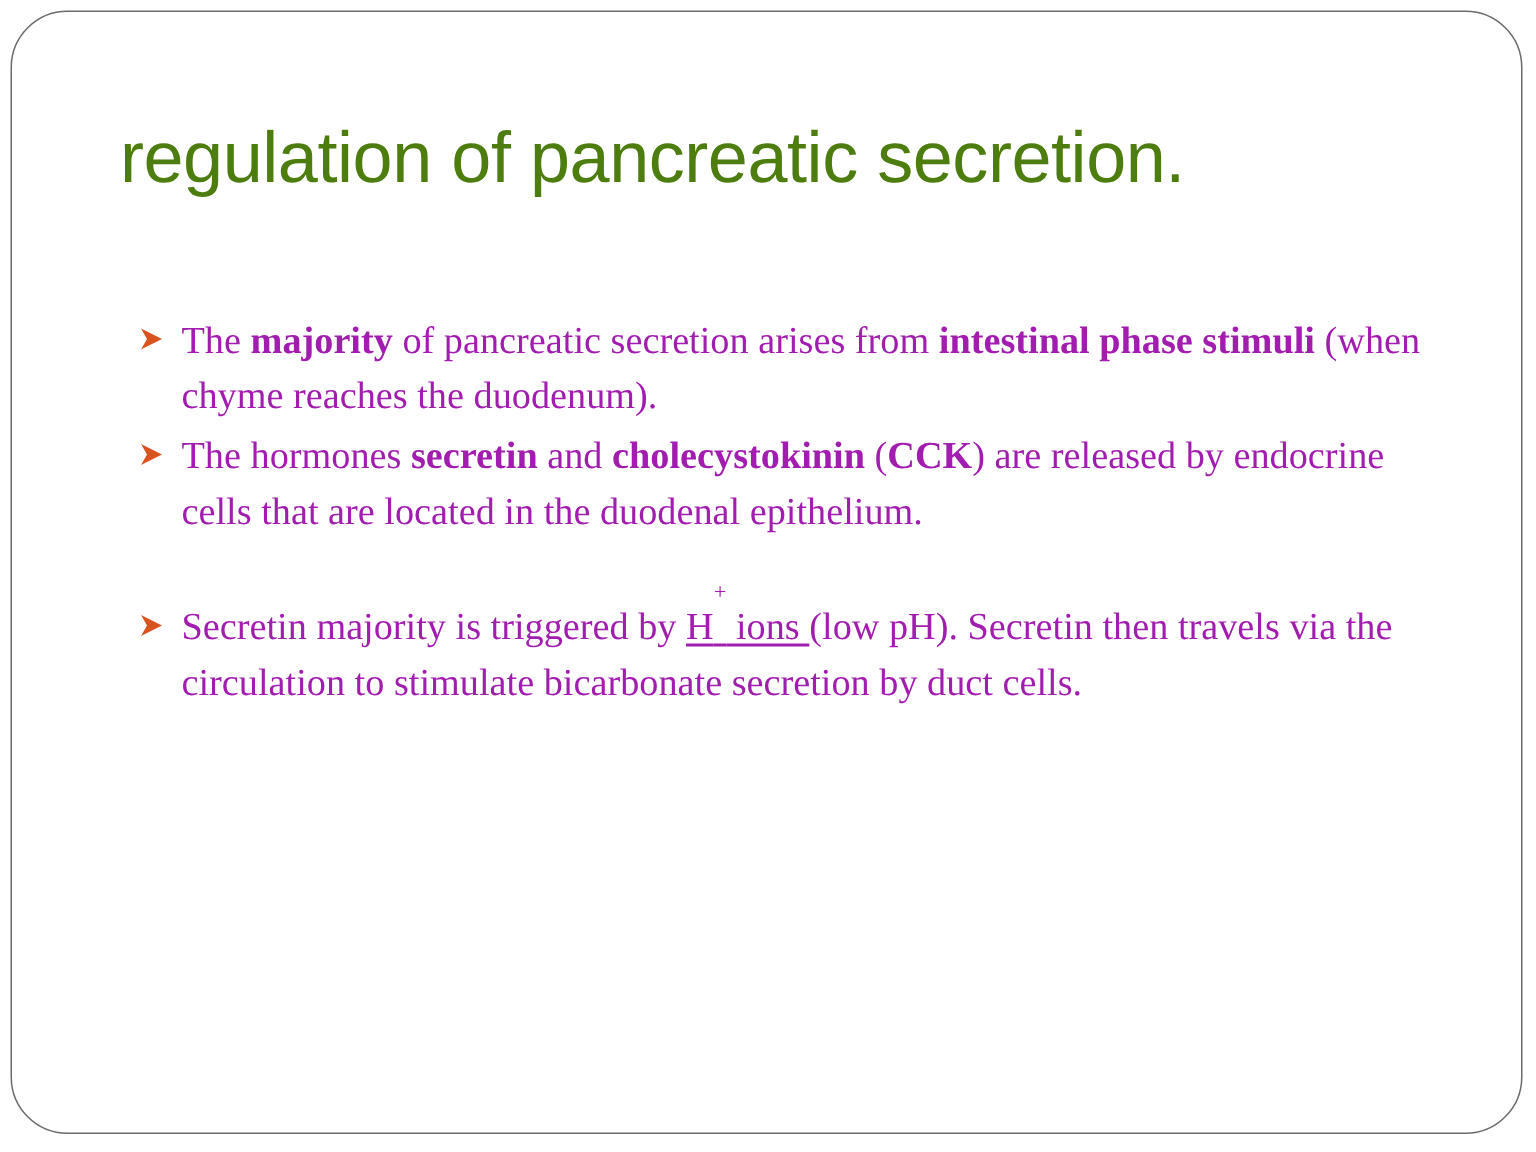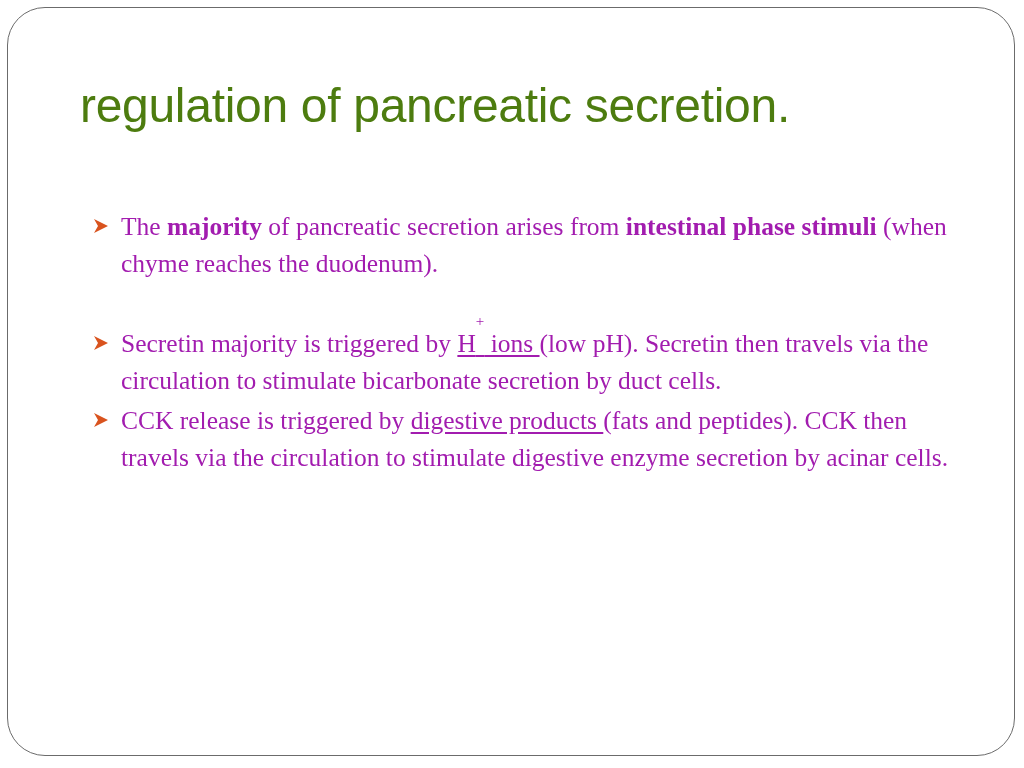--- a/index.html
+++ b/index.html
@@ -35,30 +35,30 @@
 <div class="body">
 
   <div class="bullet">
     <svg class="arrow" viewBox="0 0 16 16">
         <path d="M1 1 L15 8 L1 15 L5 8 Z" fill="#d9531e"></path>
       </svg>
     <span>The </span><b>majority</b><span> of pancreatic secretion arises from </span><b>intestinal phase stimuli</b><span> (when chyme reaches the duodenum).</span>
   </div>
   <div class="gap-sm"></div>
 
+  <div class="bullet">
+    <svg class="arrow" viewBox="0 0 16 16">
+        <path d="M1 1 L15 8 L1 15 L5 8 Z" fill="#d9531e"></path>
+      </svg>
+    <span> The hormones </span><b>secretin</b><span> and </span><b>cholecystokinin</b><span> (</span><b>CCK</b><span>) are released by endocrine cells that are located in the duodenal epithelium.</span>
+  </div>
   <div class="gap-lg"></div>
 
   <div class="bullet">
     <svg class="arrow" viewBox="0 0 16 16">
         <path d="M1 1 L15 8 L1 15 L5 8 Z" fill="#d9531e"></path>
       </svg>
     <span>Secretin majority is triggered by </span><u><span>H</span><sup>+</sup><span> ions </span></u><span>(low pH).  Secretin then travels via the circulation to stimulate bicarbonate secretion by duct cells.</span>
   </div>
   <div class="gap-sm"></div>
 
-  <div class="bullet">
-    <svg class="arrow" viewBox="0 0 16 16">
-        <path d="M1 1 L15 8 L1 15 L5 8 Z" fill="#d9531e"></path>
-      </svg>
-    <span> CCK release is triggered by </span><u>digestive products </u><span>(fats and peptides).  CCK then travels via the circulation to stimulate digestive enzyme secretion by acinar cells.</span>
-  </div>
 
 </div>
 
 </body></html>

